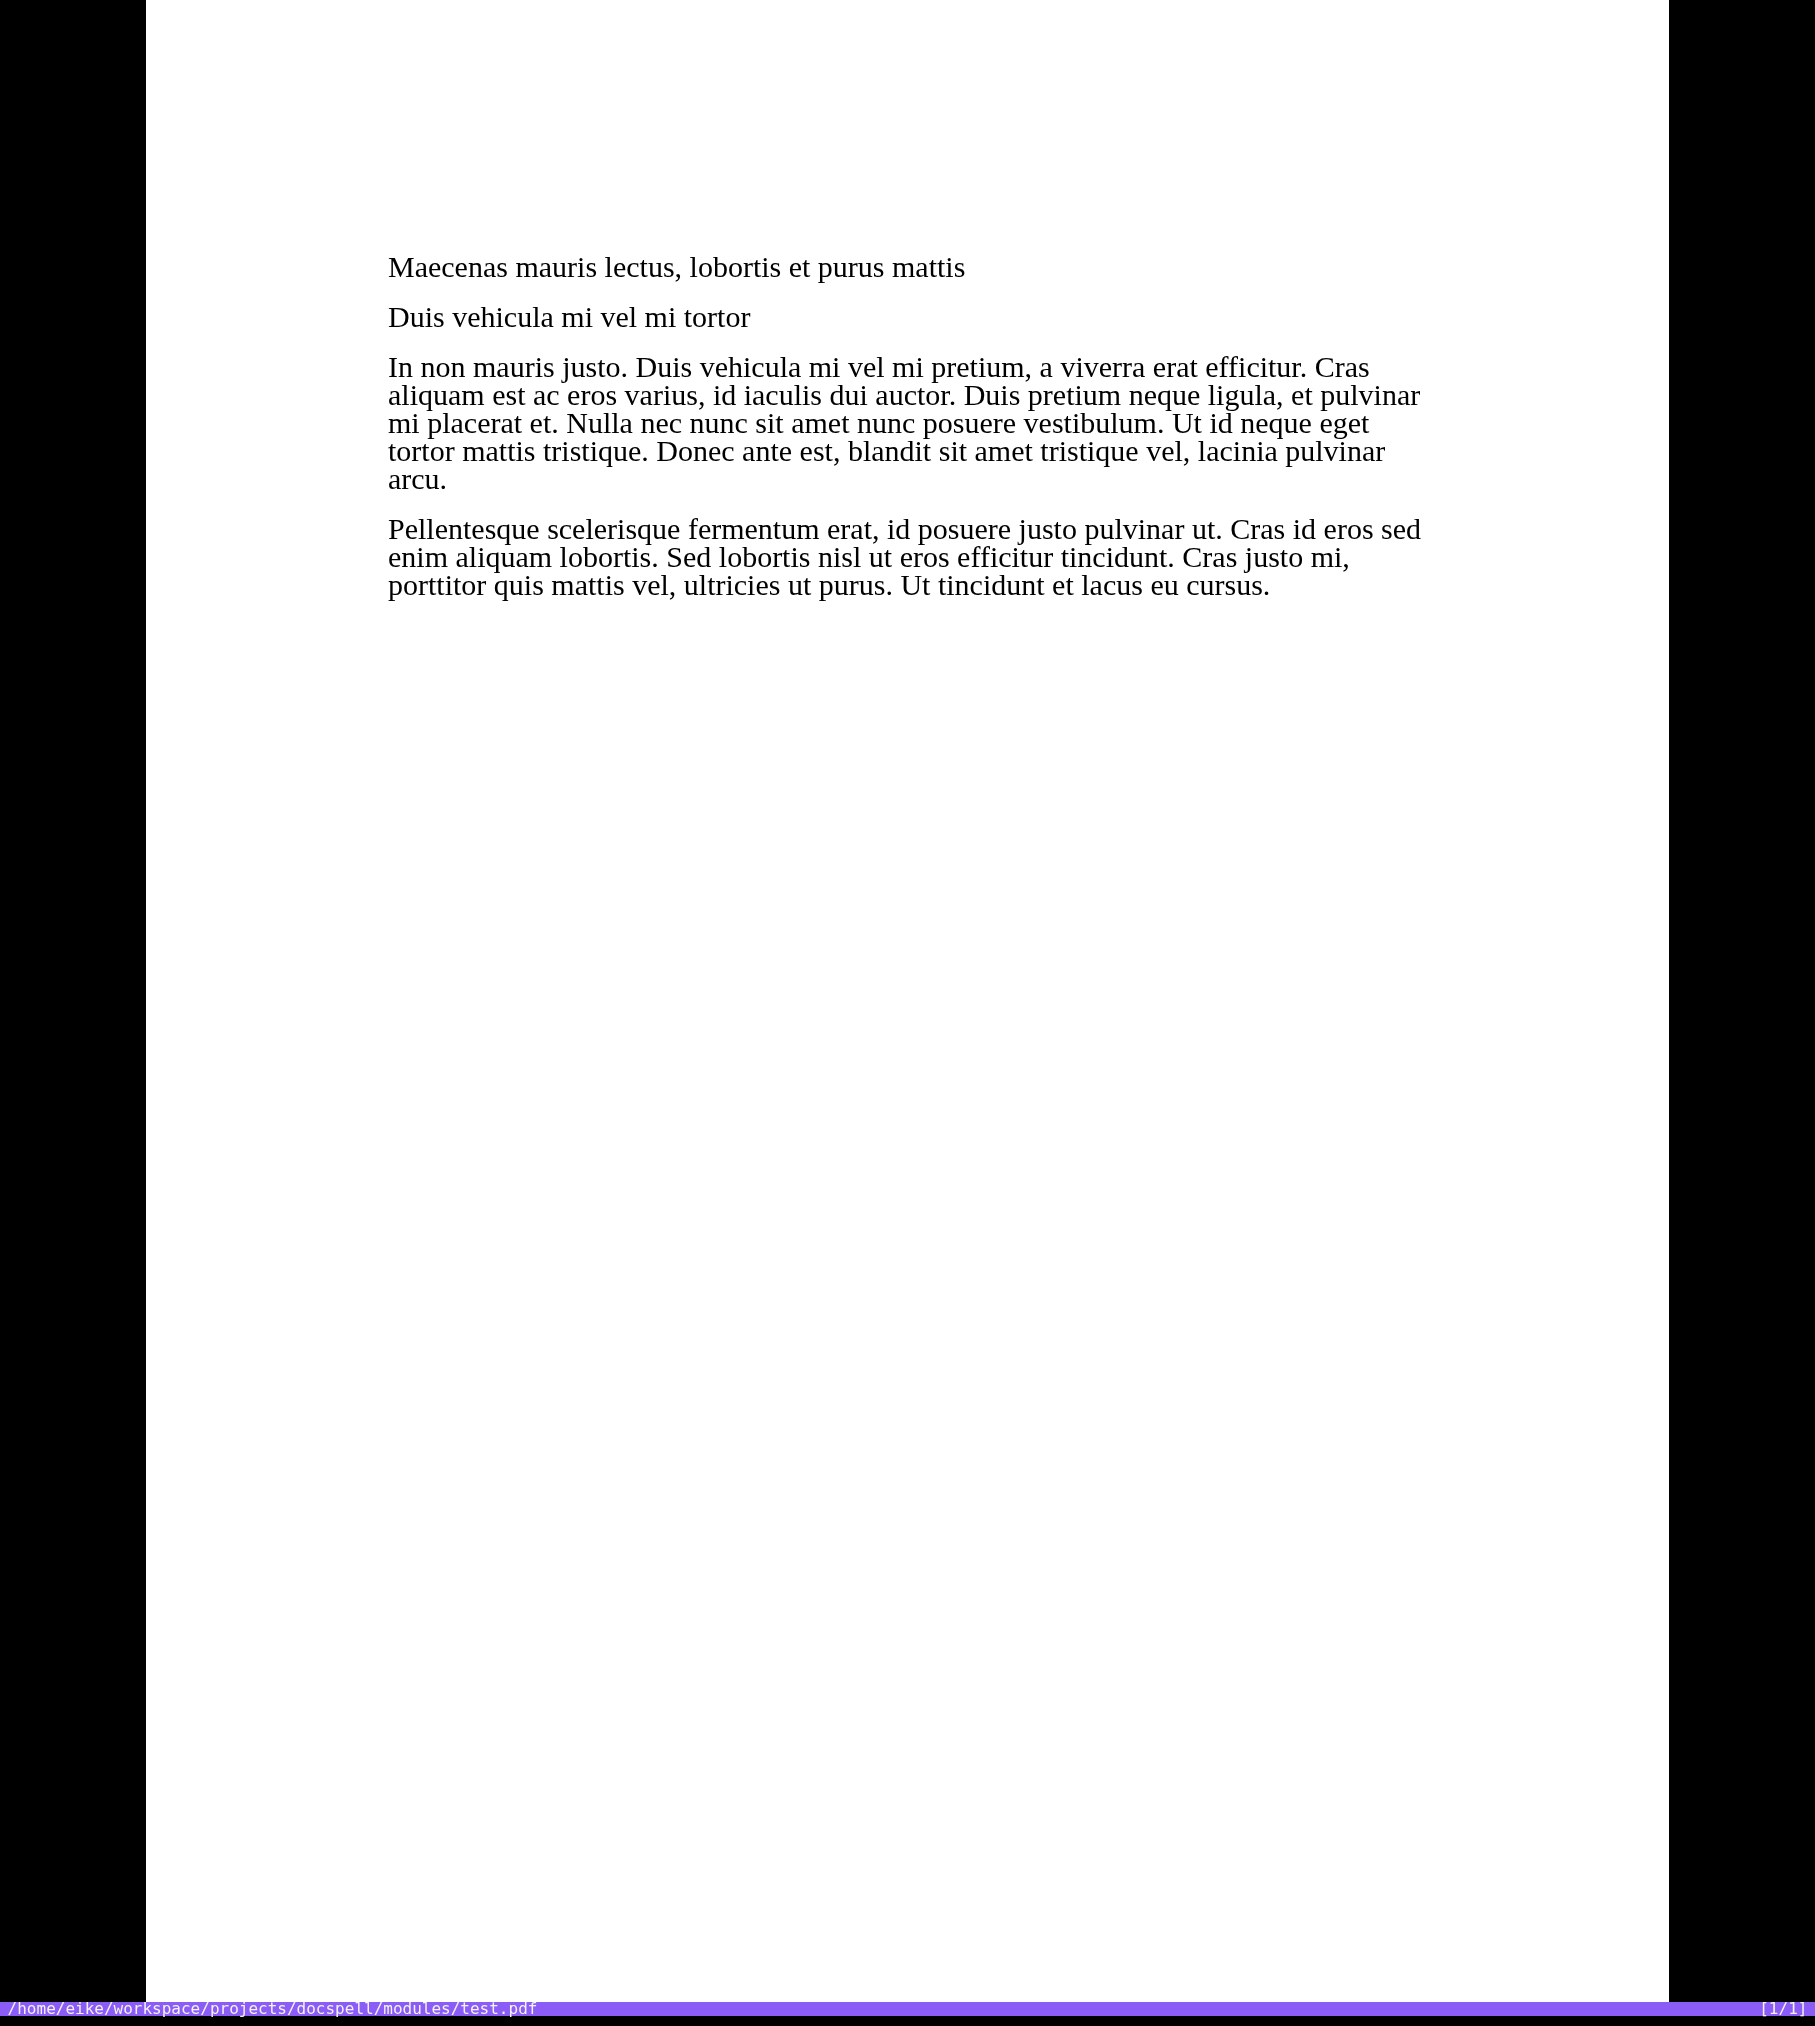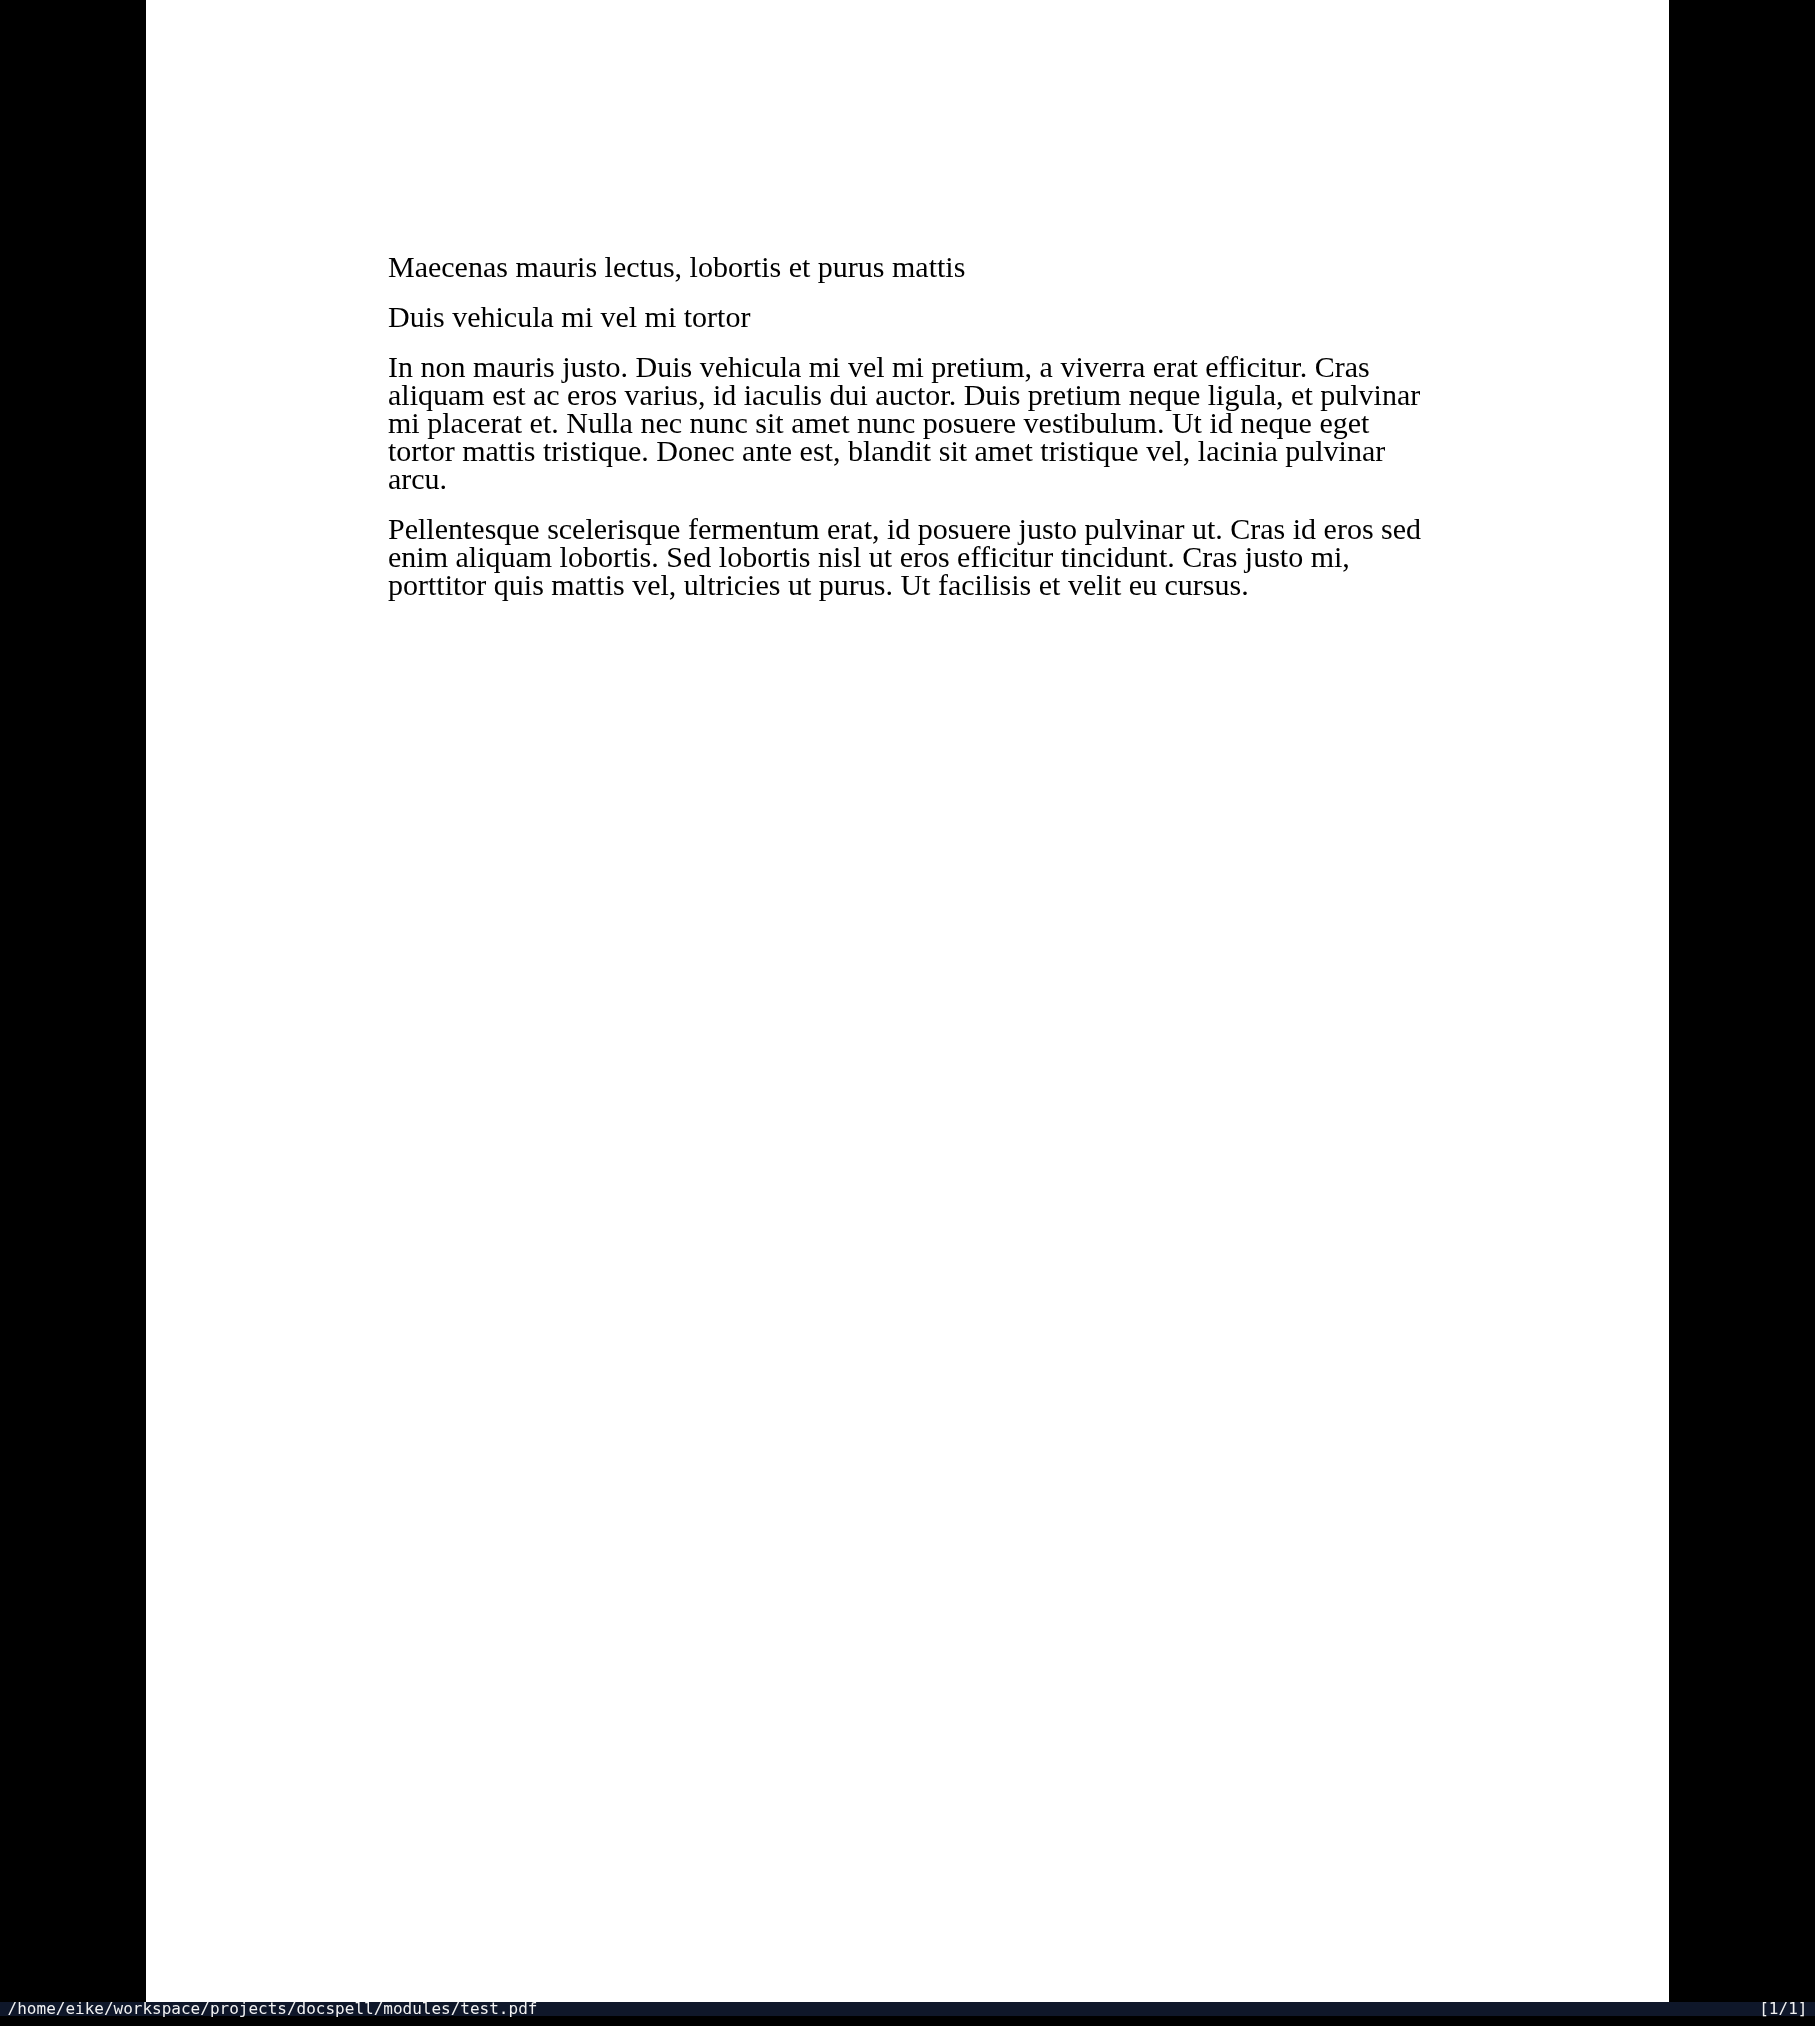--- a/index.html
+++ b/index.html
@@ -45,21 +45,21 @@
   .content li {
     margin: 0;
     padding-left: 1.9px;
   }
   .statusbar {
     position: absolute;
     left: 0;
     top: 2002px;
     width: 100%;
     height: 14px;
-    background: #0f172a;
+    background: #8b5cf6;
     color: #f2f2f2;
     font-family: "DejaVu Sans Mono", "Liberation Mono", monospace;
     font-size: 16px;
     line-height: 24.6px;
     display: flex;
     justify-content: space-between;
     align-items: center;
     padding: 0 7.6px;
     box-sizing: border-box;
     white-space: nowrap;
@@ -68,21 +68,21 @@
 </head>
 <body>
 
 <div class="screen">
 
   <div class="page">
     <div class="content">
       <p>Maecenas mauris lectus, lobortis et purus mattis</p>
       <p>Duis vehicula mi vel mi tortor</p>
       <p>In non mauris justo. Duis vehicula mi vel mi pretium, a viverra erat efficitur. Cras aliquam est ac eros varius, id iaculis dui auctor. Duis pretium neque ligula, et pulvinar mi placerat et. Nulla nec nunc sit amet nunc posuere vestibulum. Ut id neque eget tortor mattis tristique. Donec ante est, blandit sit amet tristique vel, lacinia pulvinar arcu.</p>
-      <p>Pellentesque scelerisque fermentum erat, id posuere justo pulvinar ut. Cras id eros sed enim aliquam lobortis. Sed lobortis nisl ut eros efficitur tincidunt. Cras justo mi, porttitor quis mattis vel, ultricies ut purus. Ut facilisis et velit eu cursus.</p>
+      <p>Pellentesque scelerisque fermentum erat, id posuere justo pulvinar ut. Cras id eros sed enim aliquam lobortis. Sed lobortis nisl ut eros efficitur tincidunt. Cras justo mi, porttitor quis mattis vel, ultricies ut purus. Ut tincidunt et lacus eu cursus.</p>
     </div>
   </div>
 
   <div class="statusbar">
     <span>/home/eike/workspace/projects/docspell/modules/test.pdf</span>
     <span>[1/1]</span>
   </div>
 
 </div>
 

